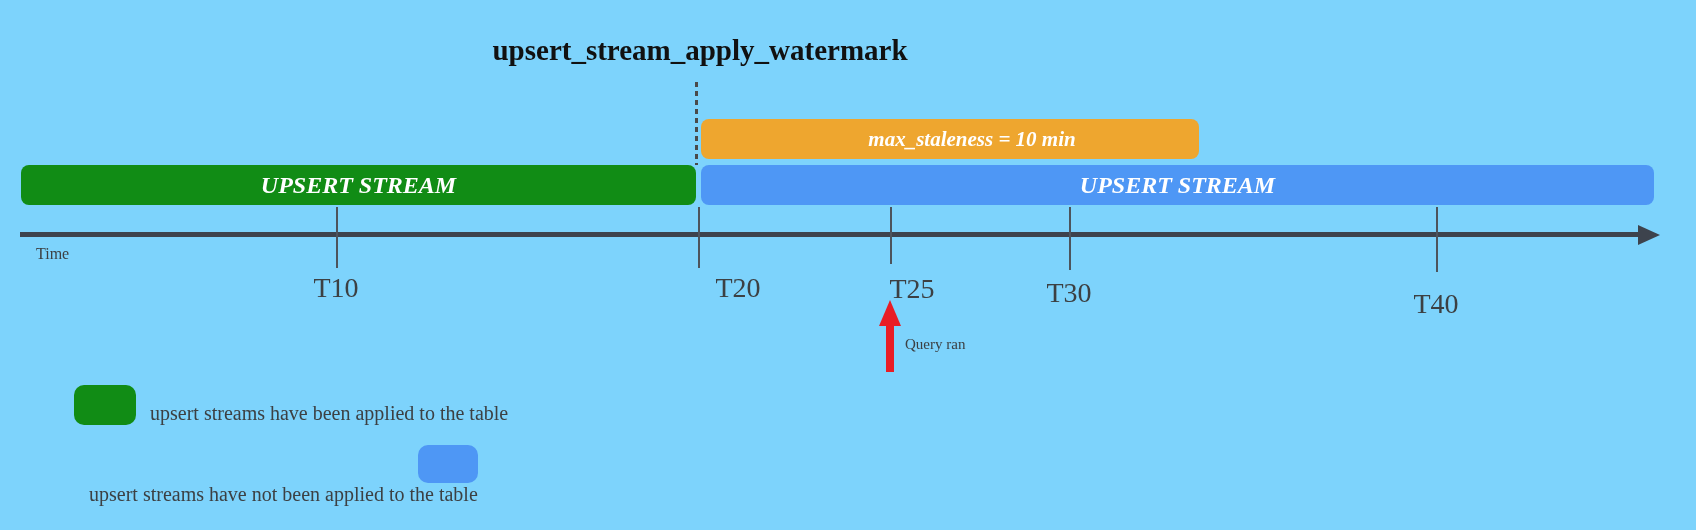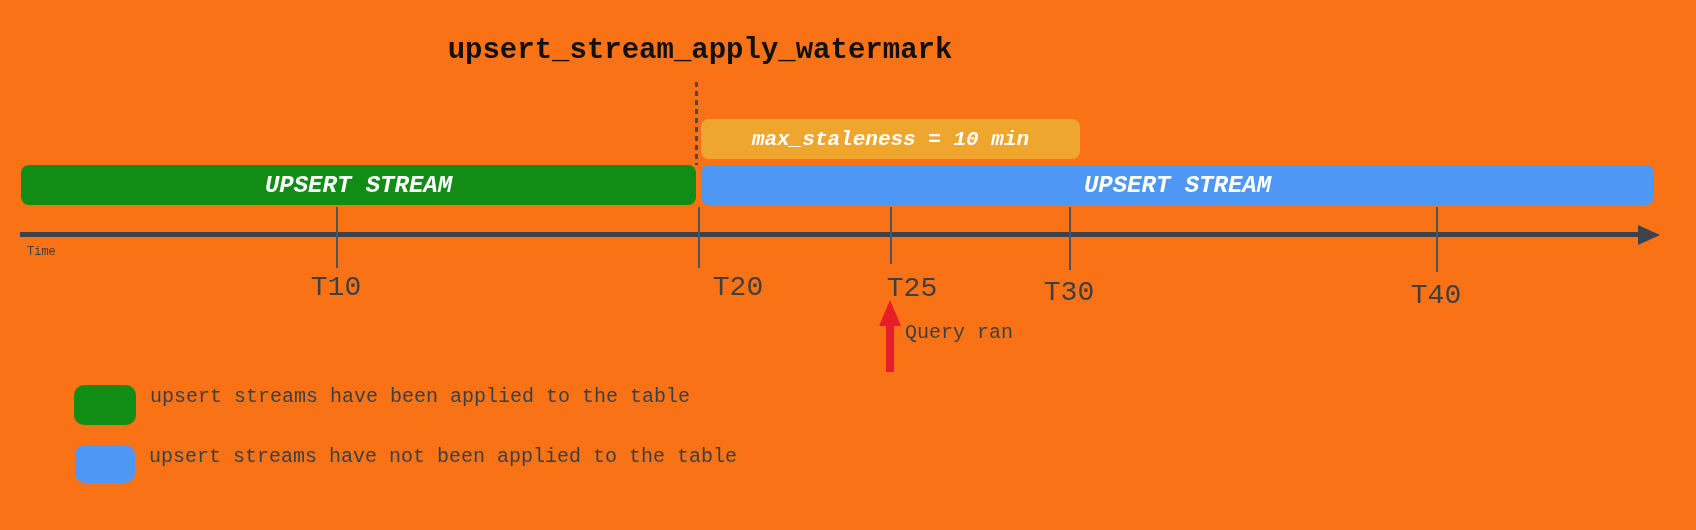--- a/index.html
+++ b/index.html
@@ -1,54 +1,54 @@
 <!DOCTYPE html>
 <html><head>
 <meta charset="utf-8">
 <style>
   html,body{margin:0;padding:0;background:#ffffff;}
   .canvas{
-    position:relative;width:1696px;height:530px;background:#f97316;overflow:hidden;
-    font-family:Liberation Mono, monospace;color:#3c4043;
+    position:relative;width:1696px;height:530px;background:#7dd3fc;overflow:hidden;
+    font-family:Liberation Serif, serif;color:#3c4043;
   }
   .abs{position:absolute;}
   .title{
     top:34px;left:700px;transform:translateX(-50%);
     font-size:29px;font-weight:bold;color:#111;white-space:nowrap;
   }
   .dotted-line{
     left:695px;top:82px;width:3px;height:83px;
     background:repeating-linear-gradient(to bottom,#4a4a4a 0 5px,transparent 5px 9px);
   }
   .bar{
     display:flex;align-items:center;justify-content:center;
     border-radius:8px;color:#ffffff;font-weight:bold;font-style:italic;white-space:nowrap;
   }
-  .bar-staleness{left:701px;top:119px;width:379px;height:40px;background:#eea62f;font-size:21px;}
+  .bar-staleness{left:701px;top:119px;width:454px;height:40px;background:#eea62f;font-size:21px;padding-left:44px;}
   .bar-green{left:21px;top:165px;width:675px;height:40px;background:#118c15;font-size:24px;}
   .bar-blue{left:701px;top:165px;width:953px;height:40px;background:#4e97f5;font-size:24px;}
   .axis-line{left:20px;top:232px;width:1618px;height:5px;background:#3d434d;}
   .axis-arrowhead{
     left:1638px;top:225px;width:0;height:0;
     border-top:10px solid transparent;border-bottom:10px solid transparent;
     border-left:22px solid #3d434d;
   }
   .tick-line{width:2px;background:#4d545c;}
   .tick-label{transform:translateX(-50%);font-size:28px;color:#3c4043;white-space:nowrap;}
-  .time-label{left:27px;top:245px;font-size:12px;color:#3c4043;text-align:center;}
+  .time-label{left:36px;top:245px;font-size:16px;color:#3c4043;text-align:center;}
   .query-arrow-head{
     left:879px;top:300px;width:0;height:0;
     border-left:11px solid transparent;border-right:11px solid transparent;
     border-bottom:26px solid #e81d25;
   }
   .query-arrow-shaft{left:886px;top:322px;width:8px;height:50px;background:#e81d25;}
-  .query-label{left:905px;top:321px;font-size:20px;color:#3c4043;white-space:nowrap;}
-  .legend-row{display:flex;align-items:flex-start;}
+  .query-label{left:905px;top:336px;font-size:15px;color:#3c4043;white-space:nowrap;}
+  .legend-row{display:flex;align-items:flex-end;}
   .legend-row-1{left:74px;top:385px;height:40px;}
-  .legend-row-2{left:75px;top:445px;height:38px;}
+  .legend-row-2{left:75px;top:445px;height:38px;flex-direction:column;}
   .legend-swatch{border-radius:10px;flex:0 0 auto;}
   .legend-row-1 .legend-swatch{width:62px;height:40px;background:#118c15;}
   .legend-row-2 .legend-swatch{width:60px;height:38px;background:#4e97f5;}
   .legend-text{margin-left:14px;font-size:20px;color:#3c4043;white-space:nowrap;}
 </style>
 </head>
 <body>
 
 <div class="canvas">
 
@@ -78,21 +78,21 @@
   <div class="abs tick-line" style="left:698px;top:207px;height:61px;"></div>
   <div class="abs tick-label" style="left:738px;top:272px;">T20</div>
 
   <div class="abs tick-line" style="left:890px;top:207px;height:57px;"></div>
   <div class="abs tick-label" style="left:912px;top:273px;">T25</div>
 
   <div class="abs tick-line" style="left:1069px;top:207px;height:63px;"></div>
   <div class="abs tick-label" style="left:1069px;top:277px;">T30</div>
 
   <div class="abs tick-line" style="left:1436px;top:207px;height:65px;"></div>
-  <div class="abs tick-label" style="left:1436px;top:280px;">T40</div>
+  <div class="abs tick-label" style="left:1436px;top:288px;">T40</div>
 
   <div class="abs query-arrow-head"></div>
   <div class="abs query-arrow-shaft"></div>
   <div class="abs query-label">Query ran</div>
 
   <div class="abs legend-row legend-row-1">
     <div class="legend-swatch"></div>
     <span class="legend-text">upsert streams have been applied to the table</span>
   </div>
 

